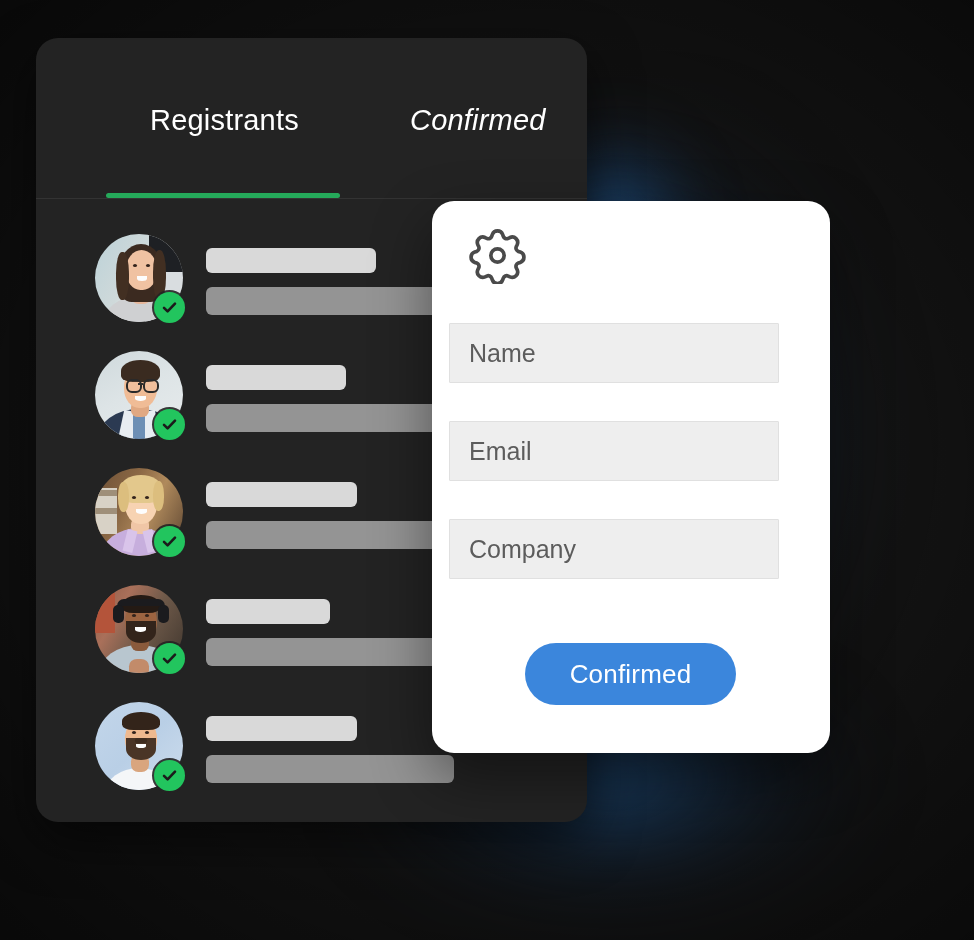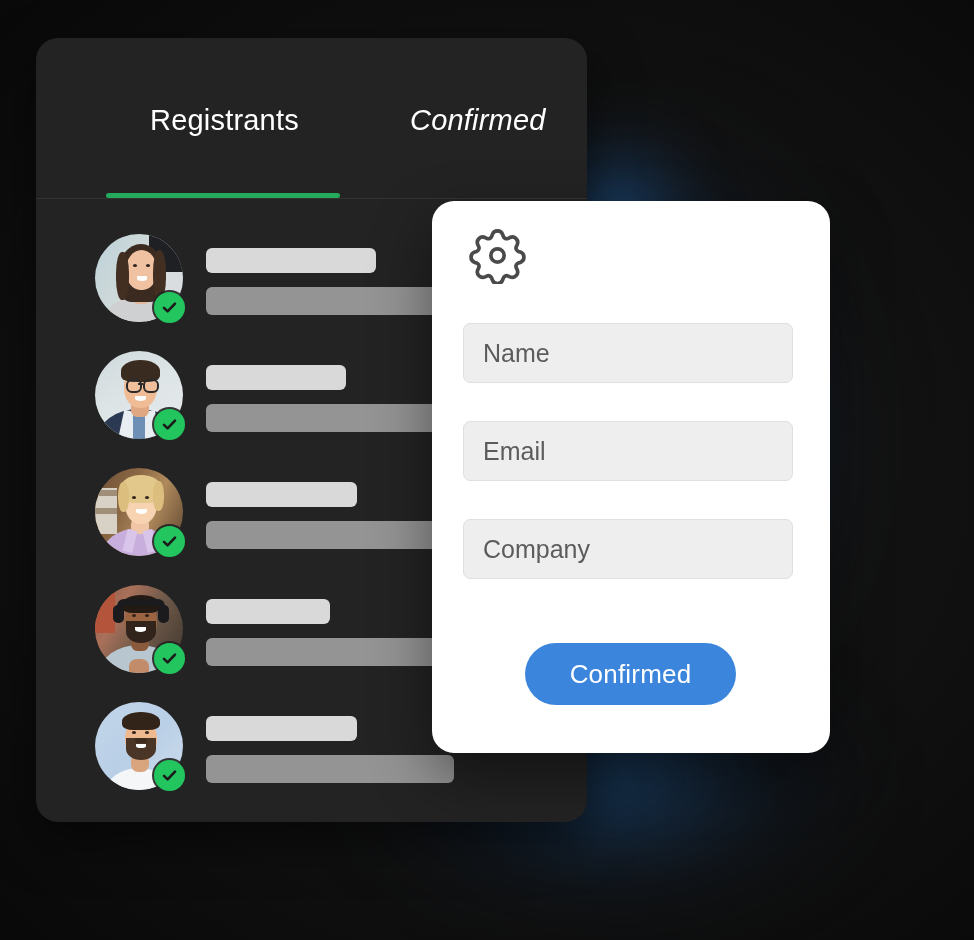--- a/index.html
+++ b/index.html
@@ -207,26 +207,26 @@
     border-radius: 22px;
     box-shadow: 0 24px 60px rgba(0,0,0,0.45);
   }
   .gear-icon {
     position: absolute;
     left: 469px;
     top: 227px;
   }
   .field {
     position: absolute;
-    left: 463px;
+    left: 449px;
     width: 330px;
     height: 60px;
     background: #eeeeee;
     border: 1px solid #e0e0e0;
-    border-radius: 7px;
+    border-radius: 1px;
     box-sizing: border-box;
     display: flex;
     align-items: center;
     padding-left: 19px;
     color: #5c5c5c;
     font-size: 25px;
     font-family: "Liberation Sans", sans-serif;
   }
   .field-name    { top: 323px; }
   .field-email   { top: 421px; }

